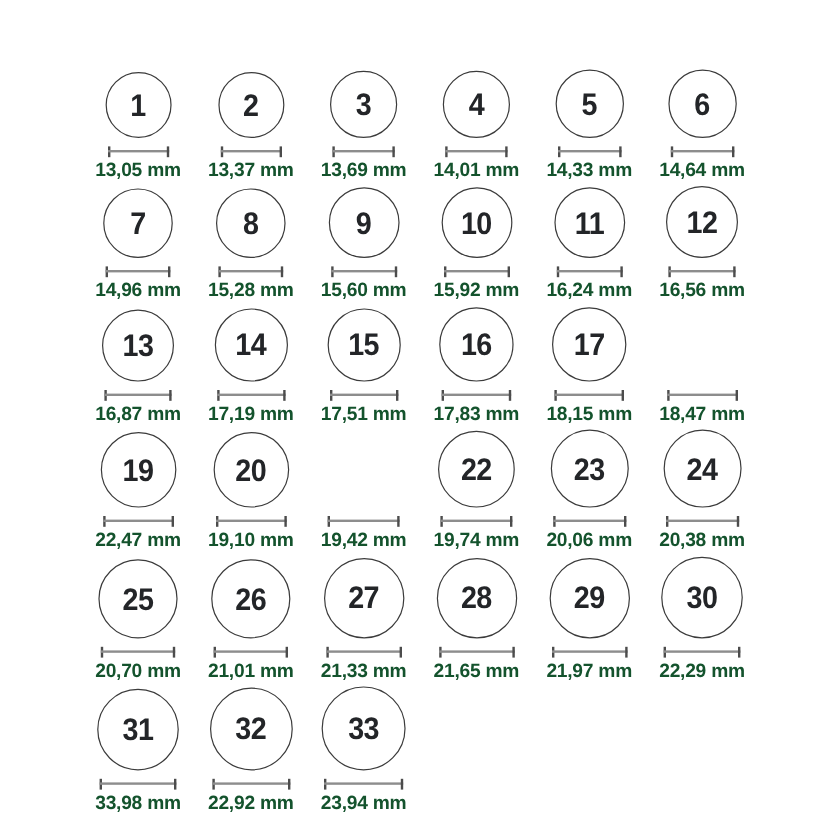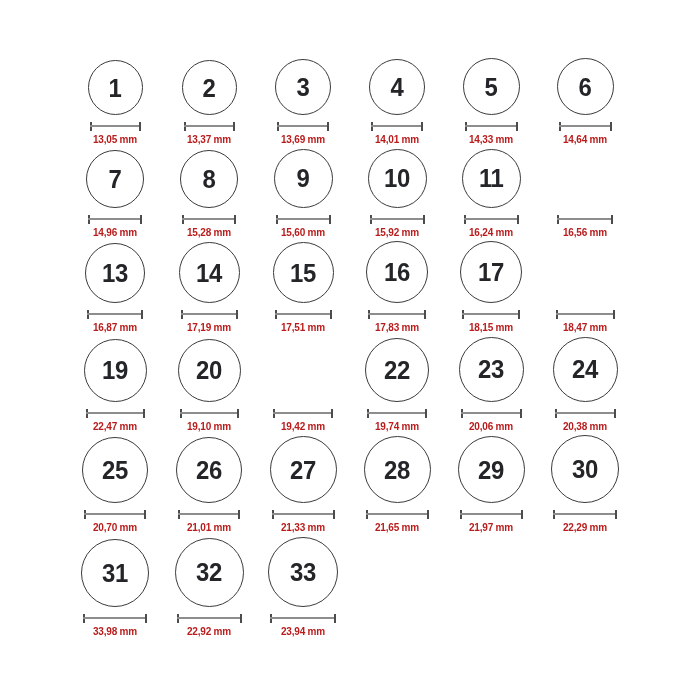--- a/index.html
+++ b/index.html
@@ -64,22 +64,22 @@
     position: absolute;
     top: 0;
     width: 2px;
     height: 9px;
     background: #4c4c4c;
   }
   .measure::before { left: 0; }
   .measure::after  { right: 0; }
   .dlabel {
     font-weight: 700;
-    font-size: 10px;
-    color: #b91c1c;
+    font-size: 16px;
+    color: #14532d;
     letter-spacing: -0.2px;
     white-space: nowrap;
     line-height: 1.15;
   }
 </style>
 </head>
 <body>
 
 <div class="chart-grid">
     <div class="cell">
@@ -175,20 +175,23 @@
     <div class="cell">
       <div class="circle" style="width: 59px; height: 59px;">
         <span class="num">11</span>
       </div>
       <div class="measure" style="width: 55px;">
         <div class="bar"></div>
       </div>
       <div class="dlabel">16,24 mm</div>
     </div>
     <div class="cell">
+      <div class="circle" style="width: 60px; height: 60px;">
+        <span class="num">12</span>
+      </div>
       <div class="measure" style="width: 56px;">
         <div class="bar"></div>
       </div>
       <div class="dlabel">16,56 mm</div>
     </div>
     <div class="cell">
       <div class="circle" style="width: 60px; height: 60px;">
         <span class="num">13</span>
       </div>
       <div class="measure" style="width: 56px;">

